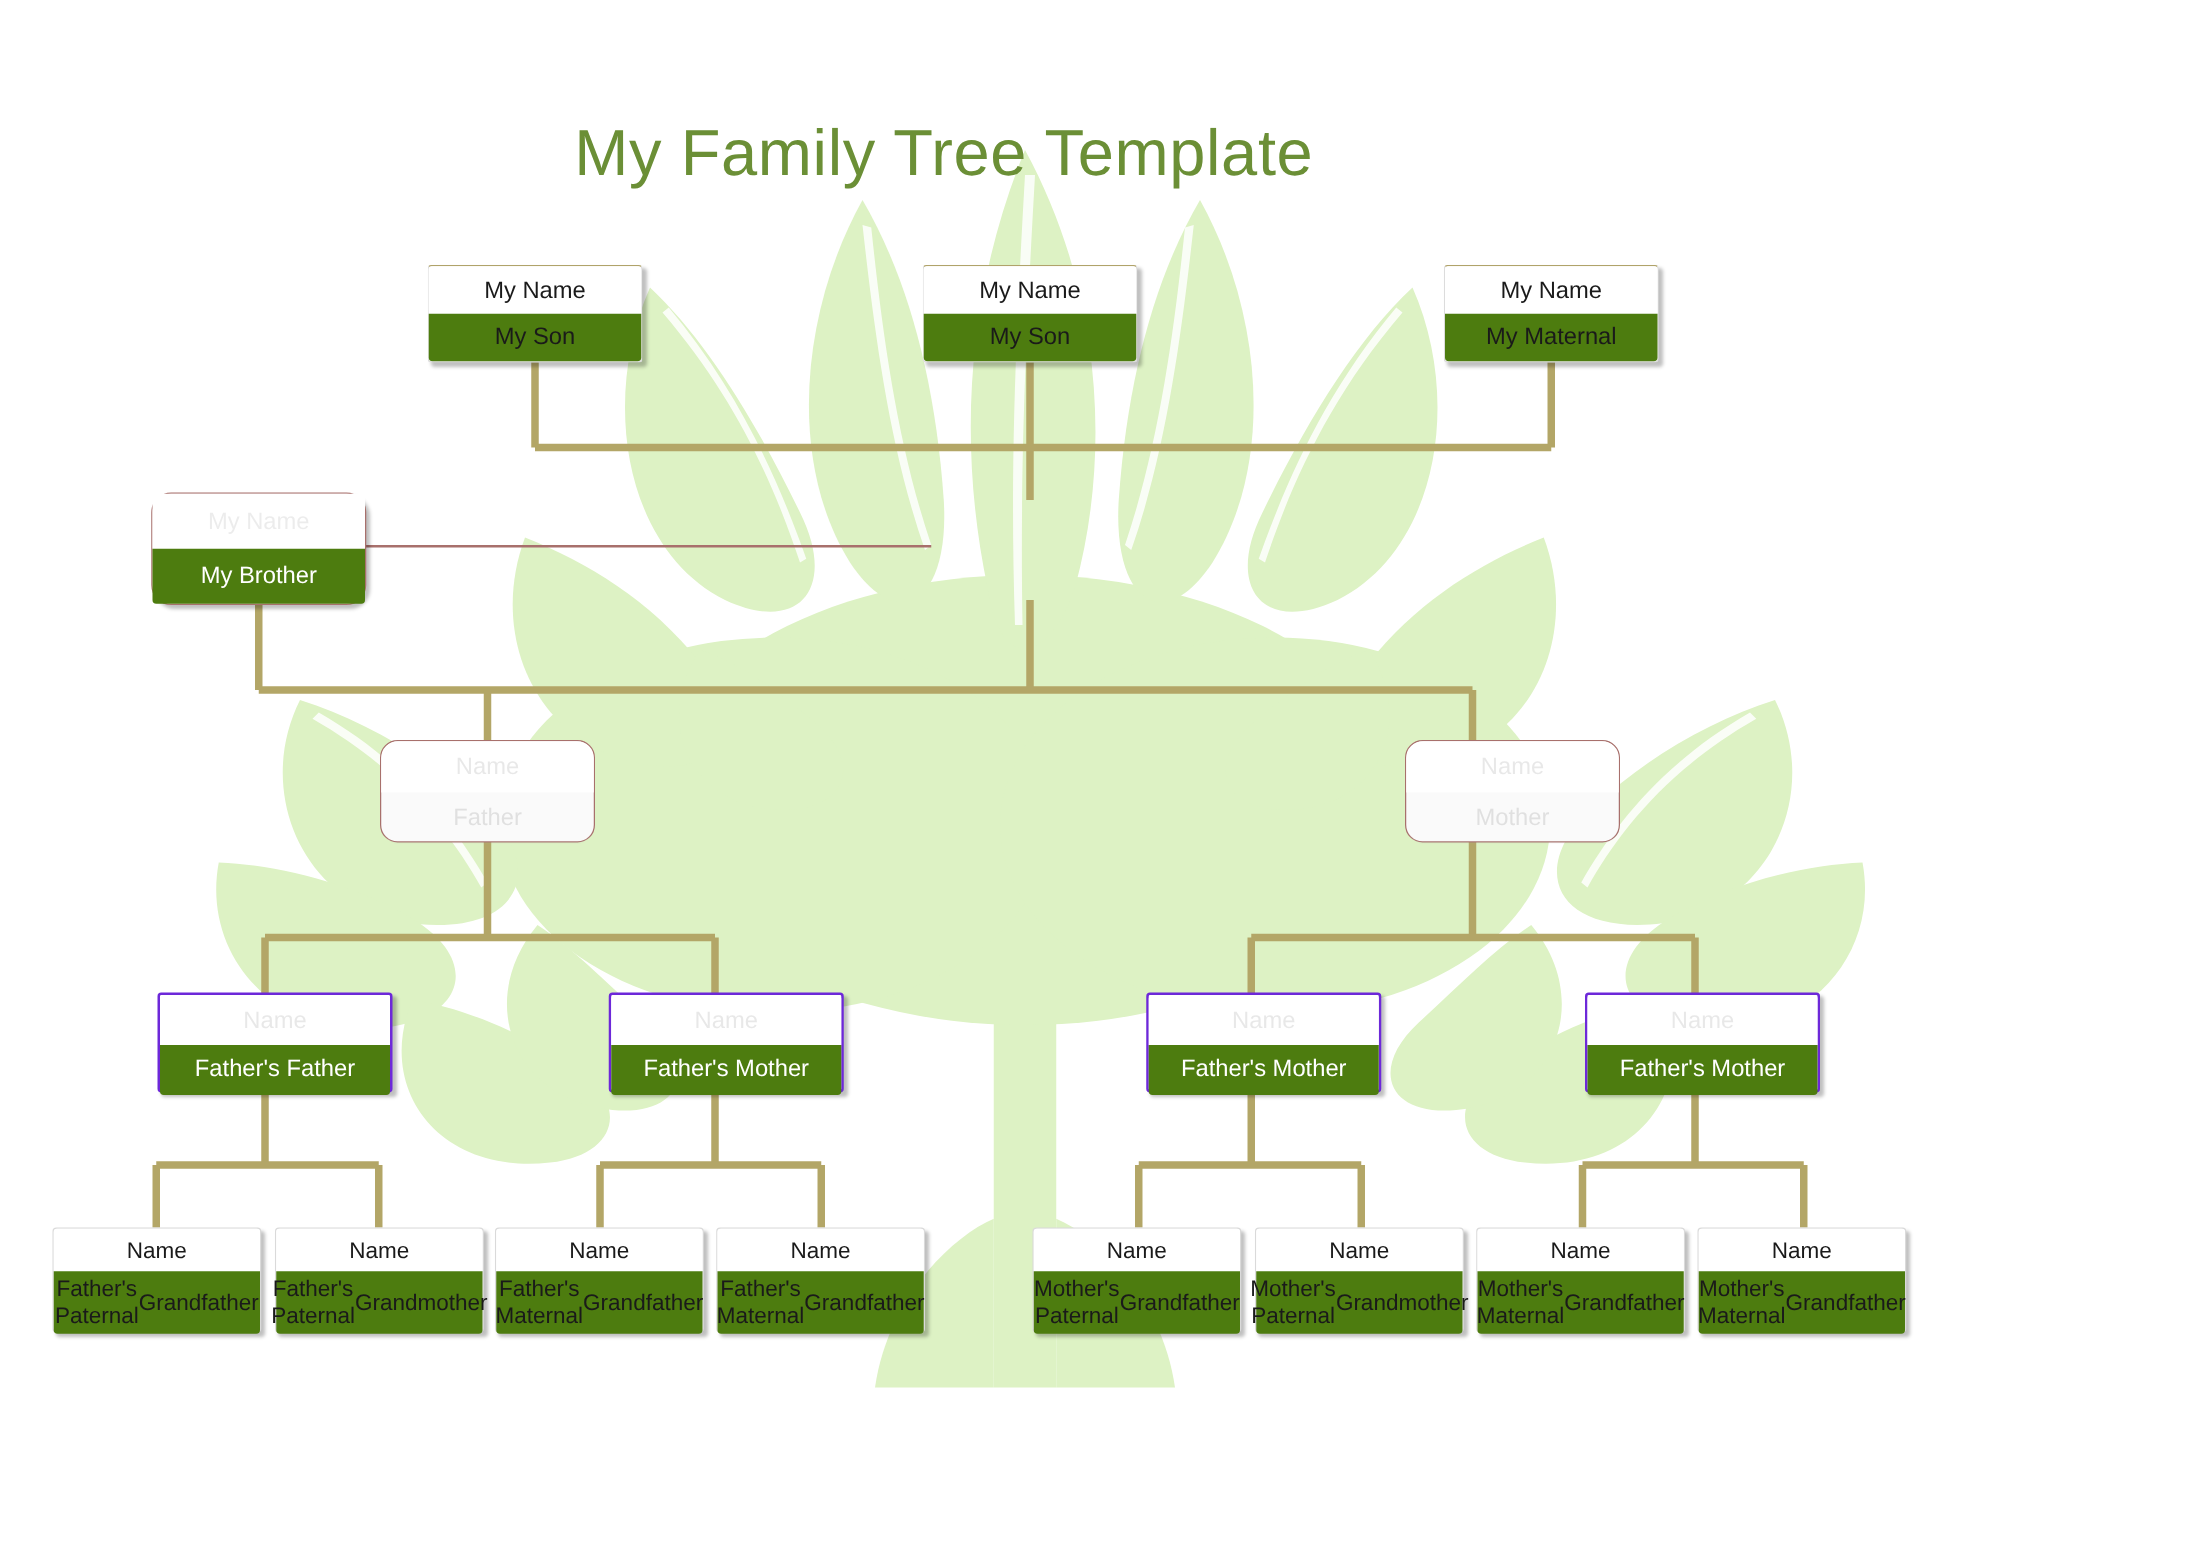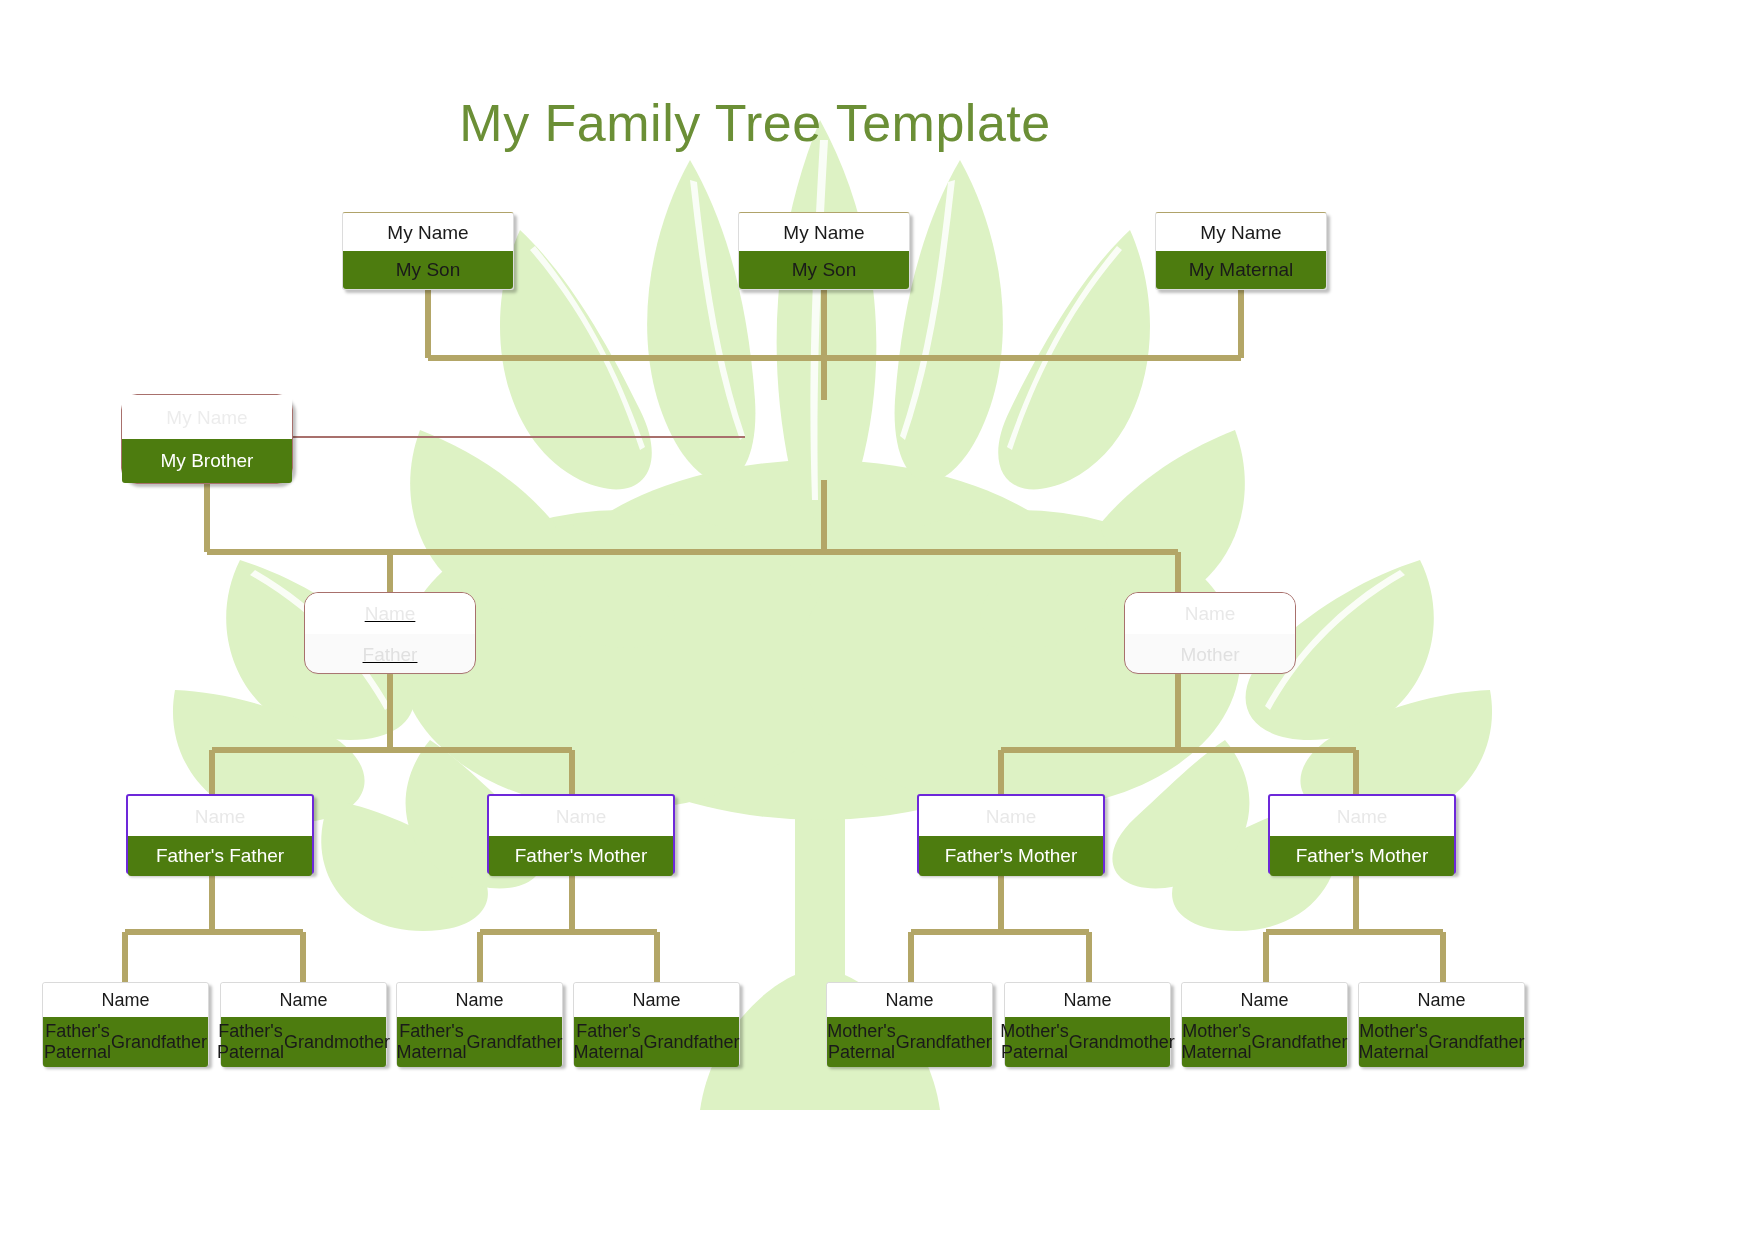--- a/index.html
+++ b/index.html
@@ -268,21 +268,21 @@
   <div class="node gen-child" style="left:1155px; top:212px;">
     <div class="name">My Name</div>
     <div class="role">My Maternal</div>
   </div>
 
   <div class="node gen-self" style="left:121px; top:394px;">
     <div class="name">My Name</div>
     <div class="role">My Brother</div>
   </div>
 
-  <div class="node gen-parent" style="left:304px; top:592px;text-decoration:underline;">
+  <div class="node gen-parent" style="left:304px; top:592px;">
     <div class="name">Name</div>
     <div class="role">Father</div>
   </div>
   <div class="node gen-parent" style="left:1124px; top:592px;">
     <div class="name">Name</div>
     <div class="role">Mother</div>
   </div>
 
   <div class="node gen-grand" style="left:126px; top:794px;">
     <div class="name">Name</div>

